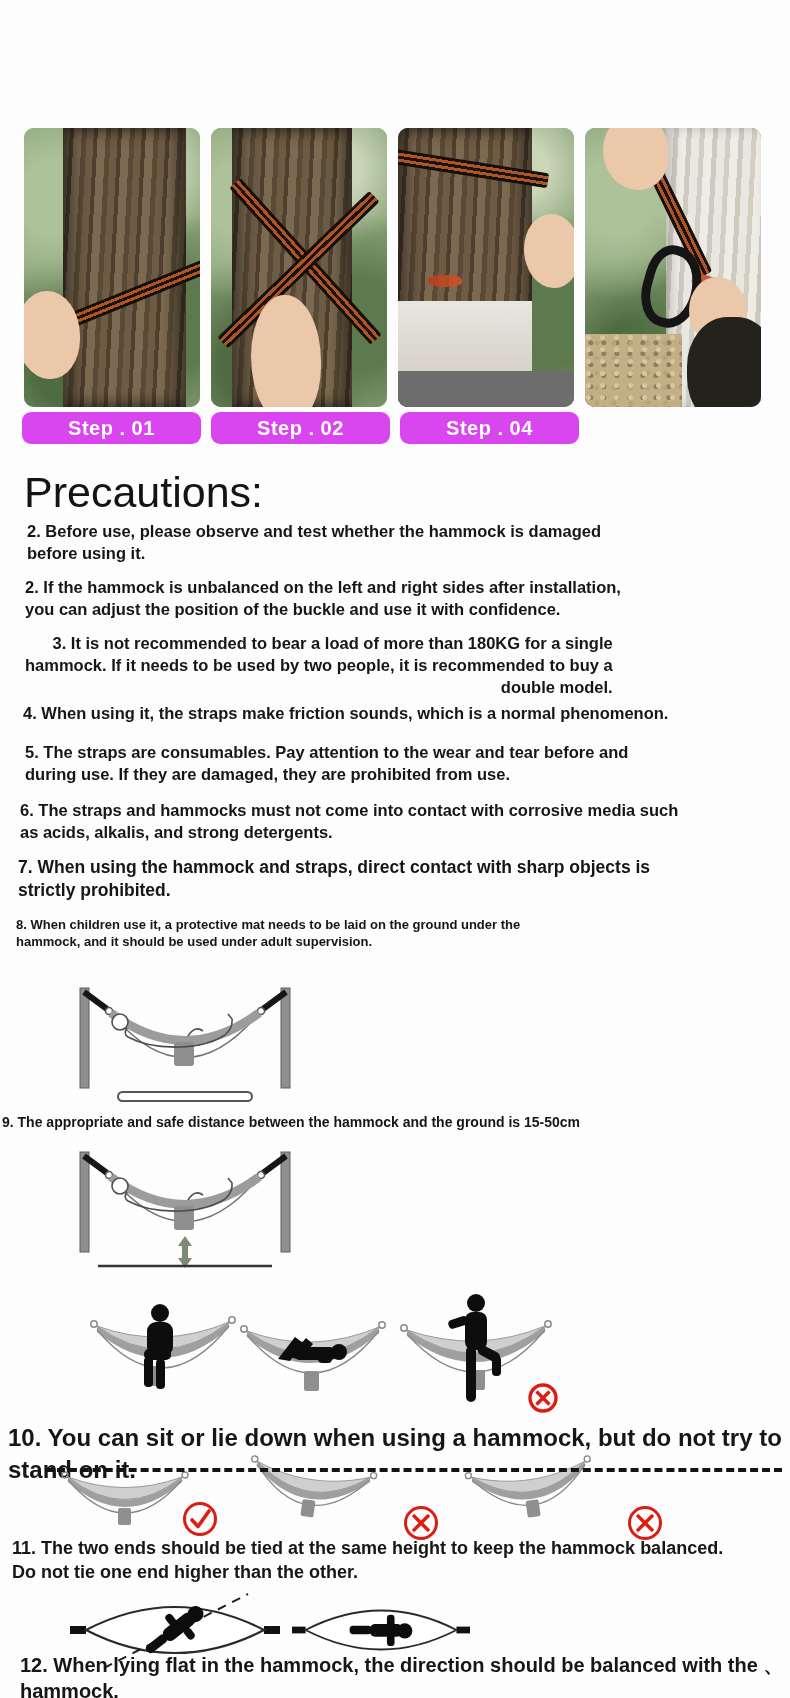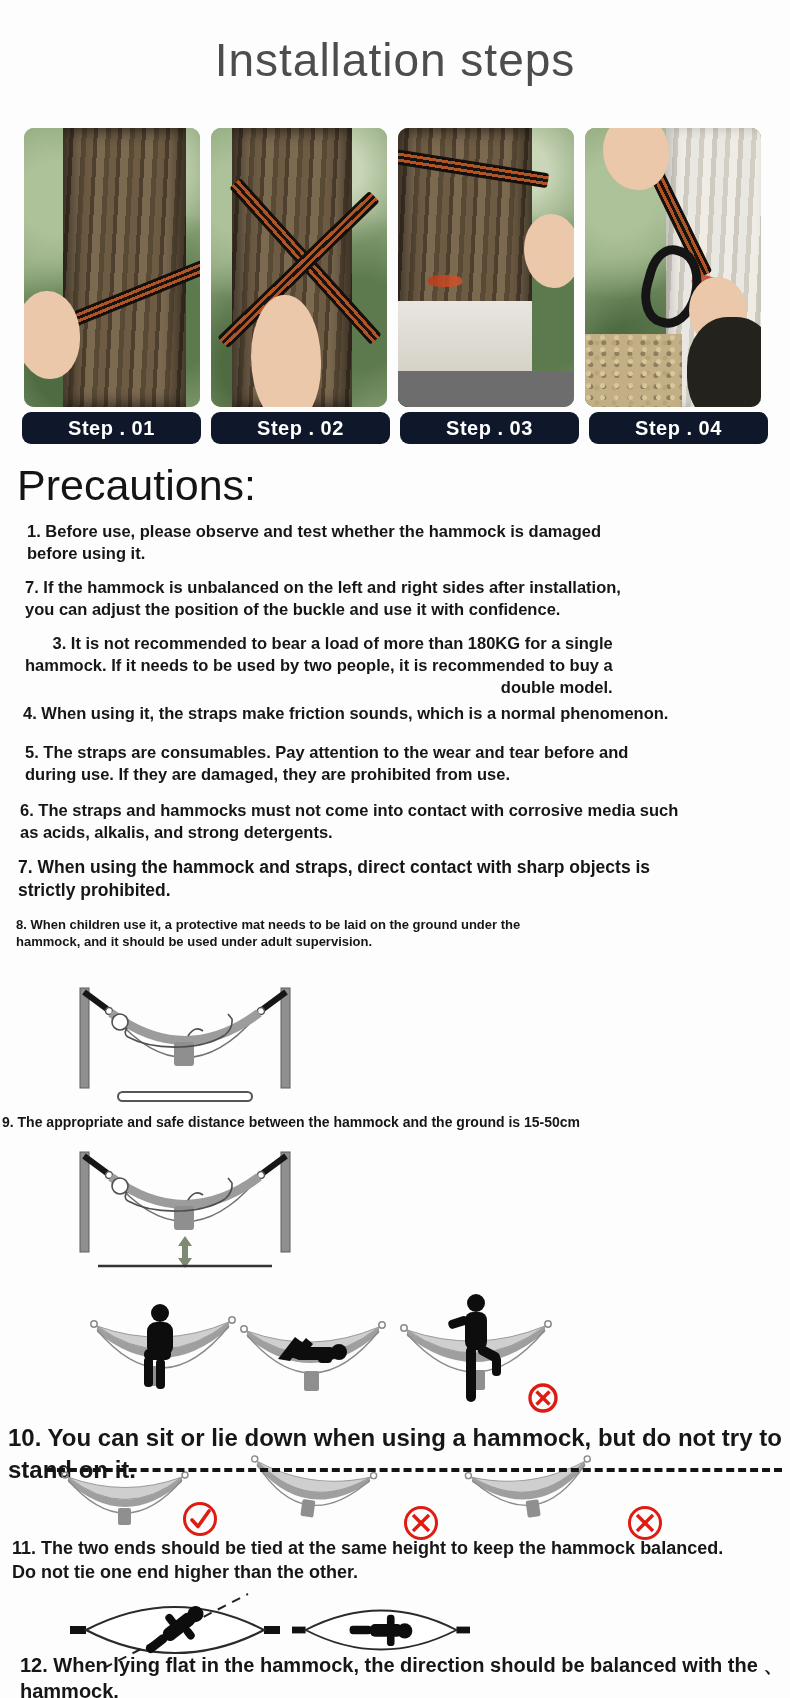--- a/index.html
+++ b/index.html
@@ -44,26 +44,26 @@
   .p2 .sB{width:120%;left:-10%;top:48%;transform:rotate(-44deg);}
   .p3 .ph-trunk{left:0;right:24%;}
   .p3 .ph-strap{width:90%;left:-4%;top:12%;transform:rotate(9deg);}
   .p4 .ph-trunk{left:46%;right:0;
       background:repeating-linear-gradient(93deg,#e9e7e1 0 8px,#d2cec4 8px 13px,#efece6 13px 21px,#cfcabf 21px 26px);
       box-shadow:inset 6px 0 12px rgba(0,0,0,.18);}
   .p4 .ph-strap{width:70%;left:18%;top:30%;transform:rotate(64deg);}
 
   
   .stepsrow{position:absolute;top:412px;left:22px;width:746px;display:flex;gap:10px;}
-  .step-btn{width:179px;height:32px;background:#0f172a;border-radius:9px;color:#ffffff;
+  .step-btn{width:179px;height:32px;background:#d946ef;border-radius:9px;color:#ffffff;
             font-size:20px;font-weight:700;display:flex;align-items:center;justify-content:center;
             letter-spacing:.5px;flex:0 0 auto;}
 
   
-  .prec-heading{position:absolute;top:452px;left:8px;margin:9px;font-size:43px;font-weight:400;color:#141414;}
+  .prec-heading{position:absolute;top:452px;left:8px;margin:16px;font-size:43px;font-weight:400;color:#141414;}
   .item{position:absolute;margin:0;font-weight:700;color:#161616;white-space:pre-line;
         line-height:1.32;font-size:16.5px;}
   #item-1{top:521px;left:27px;}
   #item-2{top:577px;left:25px;}
   #item-3{top:633px;left:25px;text-align:right;}
   #item-4{top:703px;left:23px;}
   #item-5{top:742px;left:25px;}
   #item-6{top:800px;left:20px;}
   #item-7{top:856px;left:18px;font-size:17.5px;}
   #item-8{top:916px;left:16px;font-size:13px;}
@@ -76,21 +76,20 @@
   .dashline{position:absolute;top:1468px;left:45px;width:737px;height:0;
             border-top:4.5px dashed #141414;z-index:1;}
   .rot8{transform:rotate(8deg);}
   .rotm8{transform:rotate(-8deg);}
 </style>
 </head>
 <body>
 
 <div id="page">
 
-  <h1 class="title">Installation steps</h1>
 
   <div class="photos">
     <div class="photo p1">
       <div class="ph-bg"></div>
       <div class="ph-trunk"></div>
       <div class="ph-strap"></div>
       <div class="ph-hand" style="left:-8px;bottom:28px;width:64px;height:88px;"></div>
     </div>
     <div class="photo p2">
       <div class="ph-bg"></div>
@@ -117,29 +116,28 @@
       <div class="ph-buckle" style="left:58px;top:118px;"></div>
       <div class="ph-hand" style="left:18px;top:-14px;width:66px;height:76px;"></div>
       <div class="ph-hand" style="right:14px;bottom:60px;width:58px;height:70px;"></div>
       <div class="ph-dark" style="right:-16px;bottom:-20px;width:90px;height:110px;"></div>
     </div>
   </div>
 
   <div class="stepsrow">
     <div class="step-btn">Step . 01</div>
     <div class="step-btn">Step . 02</div>
-    <div class="step-btn">Step . 03</div>
     <div class="step-btn">Step . 04</div>
   </div>
 
   <h2 class="prec-heading">Precautions:</h2>
 
-  <p class="item" id="item-1">1. Before use, please observe and test whether the hammock is damaged
+  <p class="item" id="item-1">2. Before use, please observe and test whether the hammock is damaged
 before using it.</p>
-  <p class="item" id="item-2">7. If the hammock is unbalanced on the left and right sides after installation,
+  <p class="item" id="item-2">2. If the hammock is unbalanced on the left and right sides after installation,
 you can adjust the position of the buckle and use it with confidence.</p>
   <p class="item" id="item-3">3. It is not recommended to bear a load of more than 180KG for a single
 hammock. If it needs to be used by two people, it is recommended to buy a
 double model.</p>
   <p class="item" id="item-4">4. When using it, the straps make friction sounds, which is a normal phenomenon.</p>
   <p class="item" id="item-5">5. The straps are consumables. Pay attention to the wear and tear before and
 during use. If they are damaged, they are prohibited from use.</p>
   <p class="item" id="item-6">6. The straps and hammocks must not come into contact with corrosive media such
 as acids, alkalis, and strong detergents.</p>
   <p class="item" id="item-7">7. When using the hammock and straps, direct contact with sharp objects is

